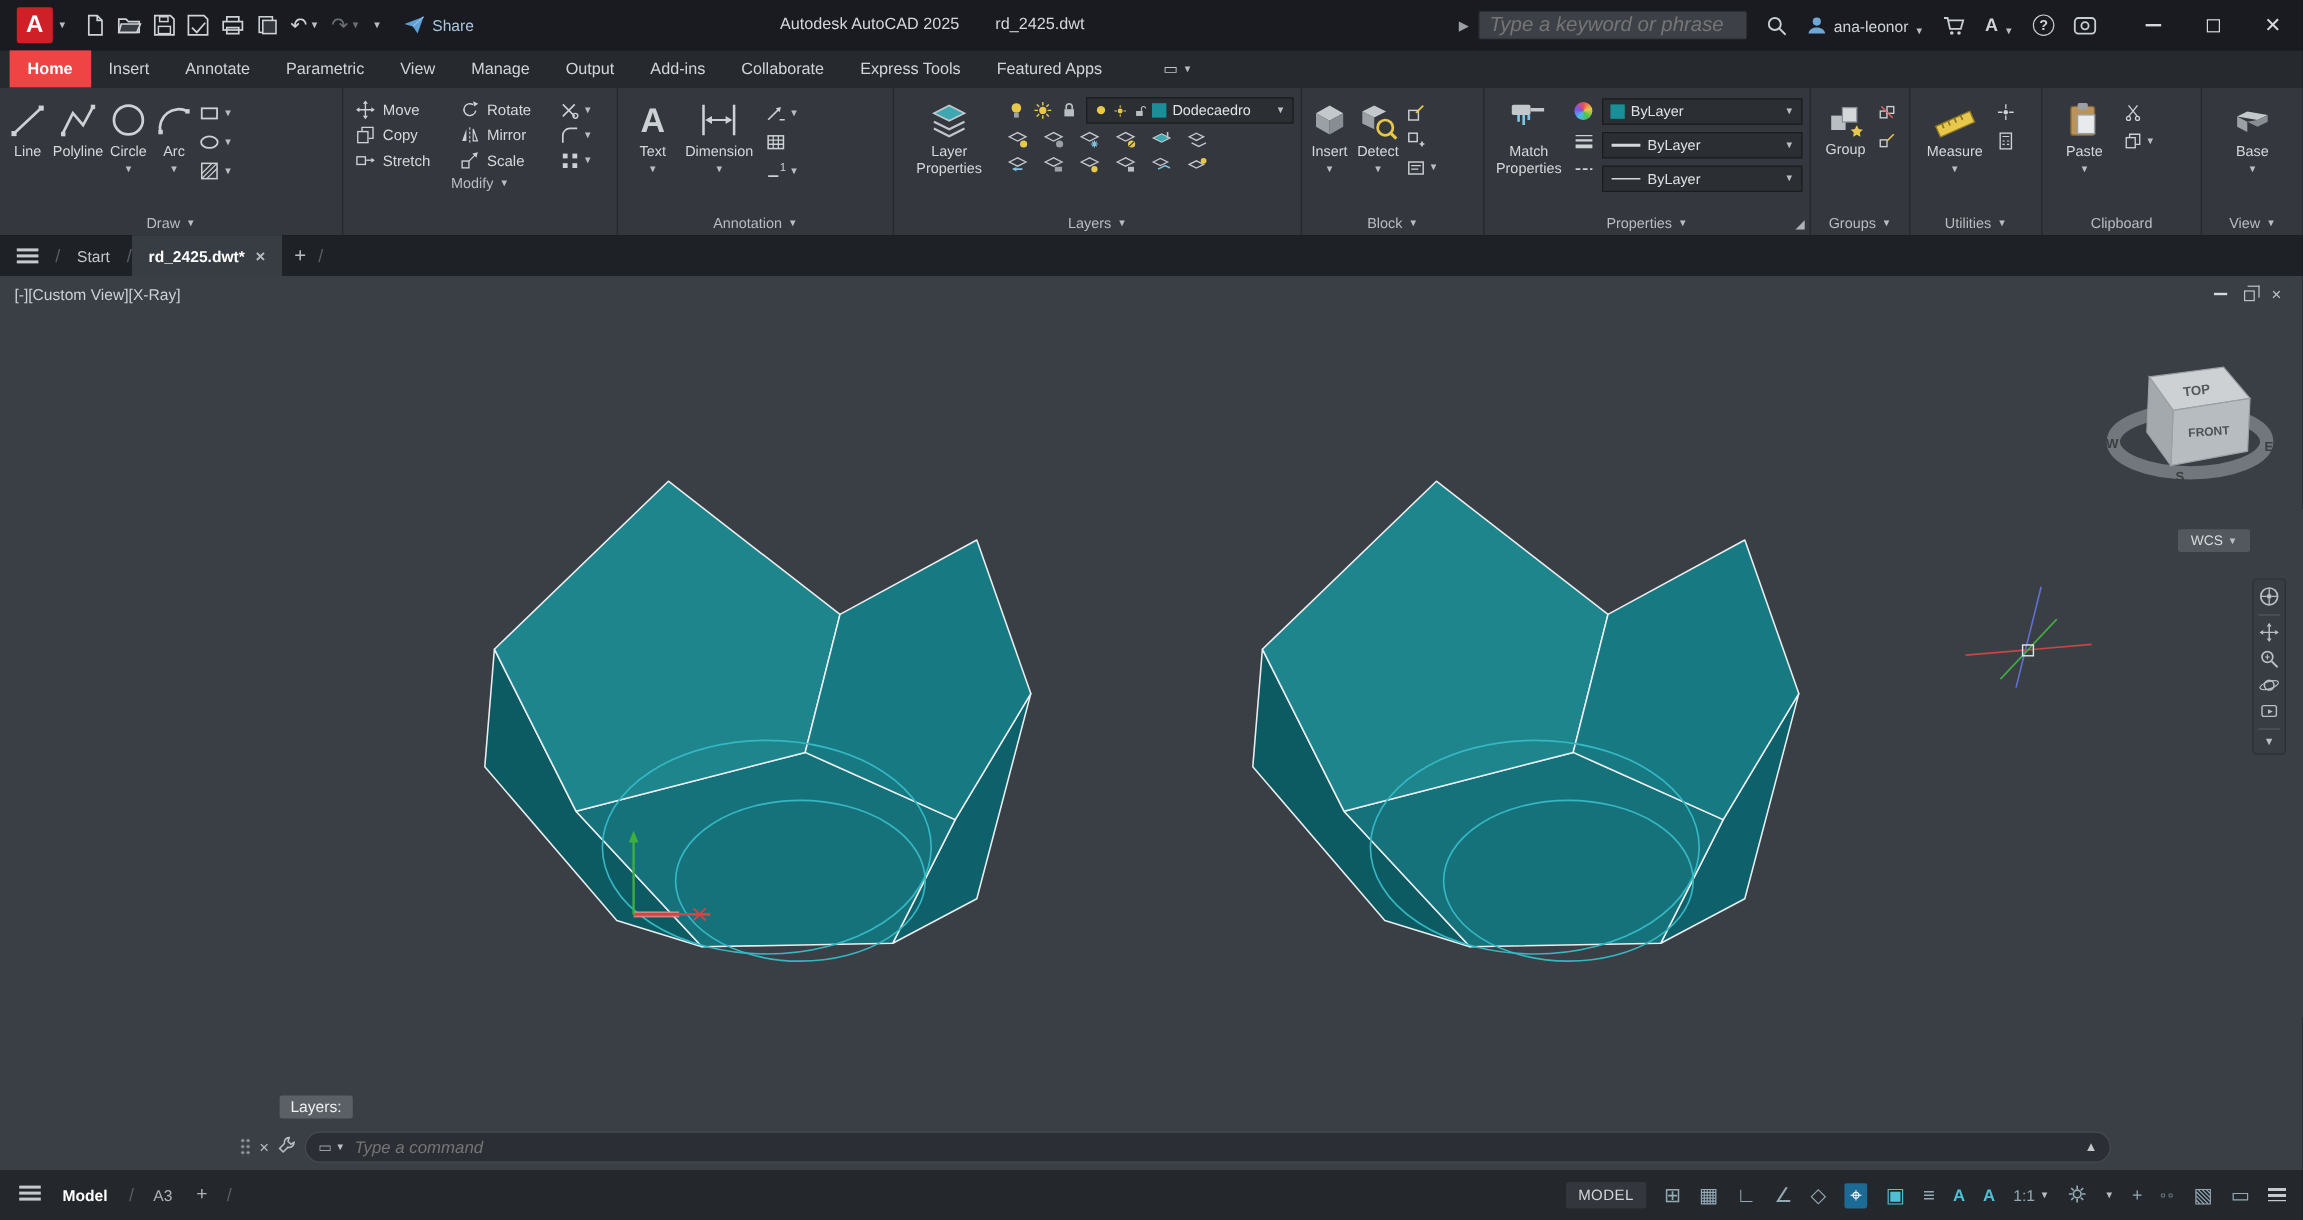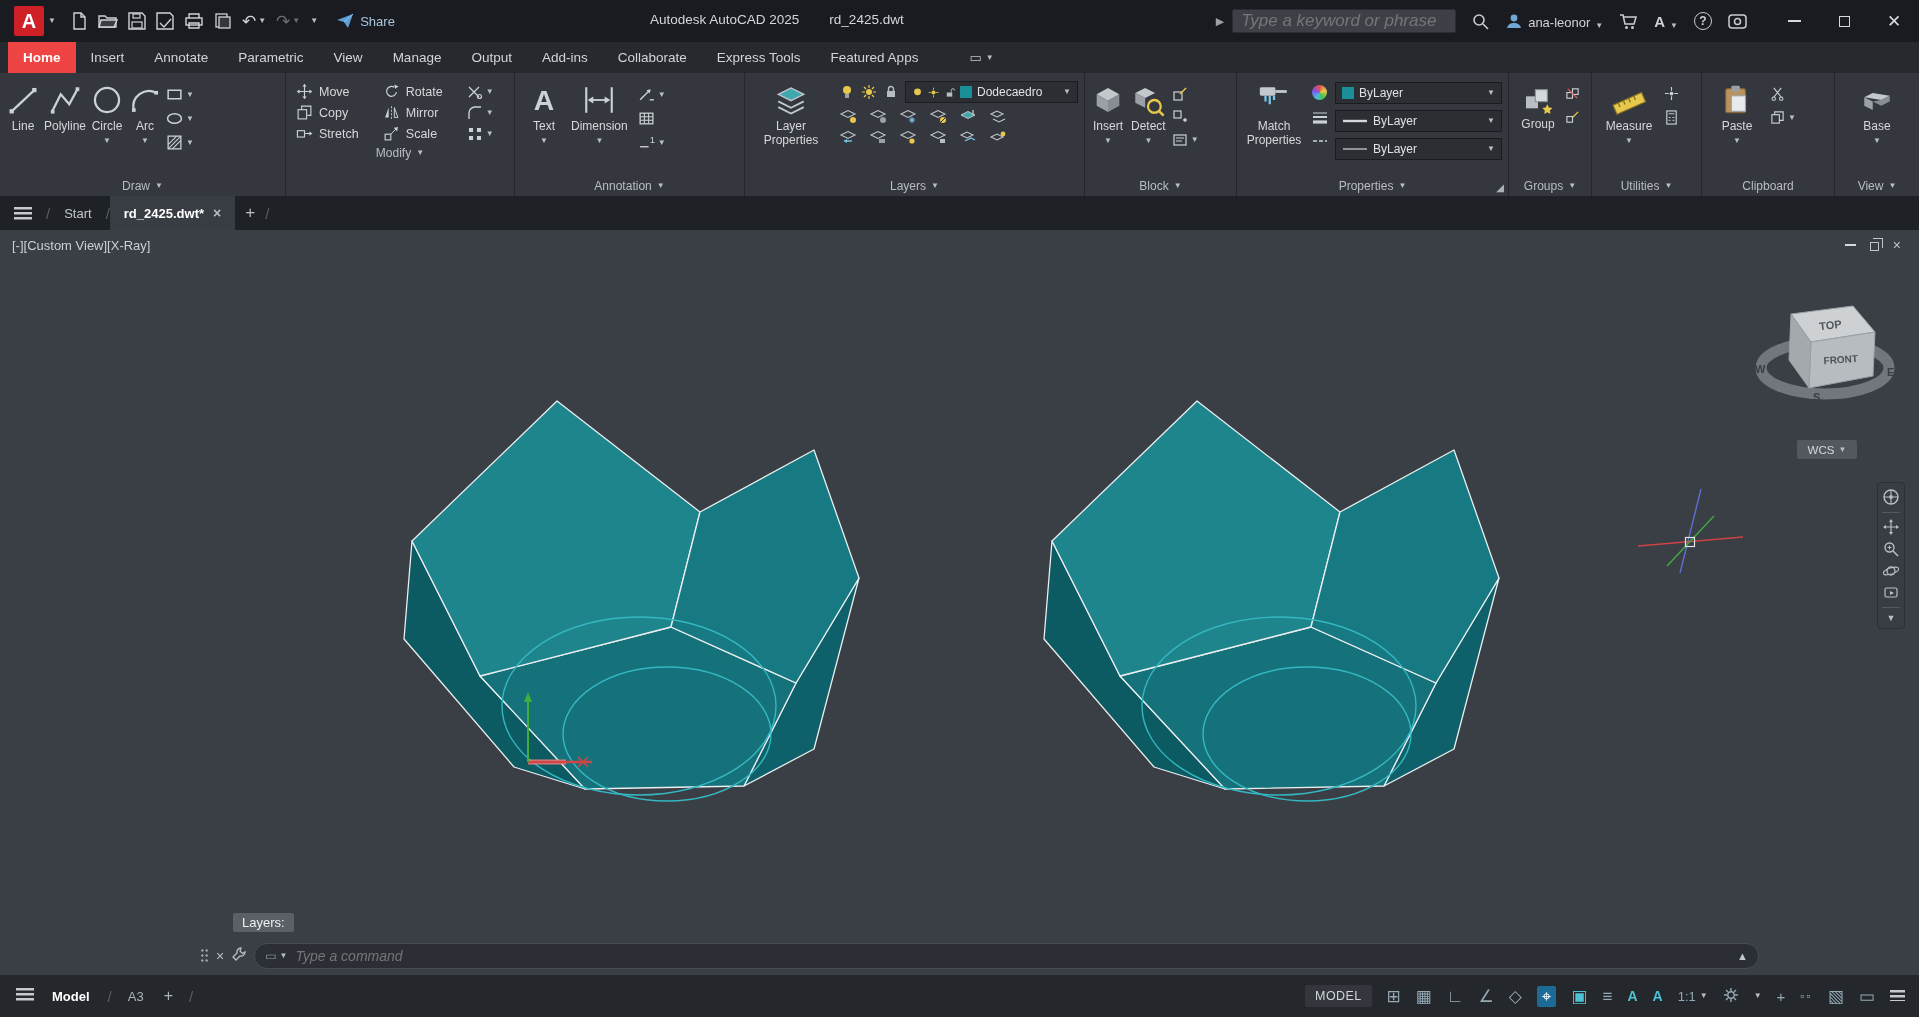--- a/index.html
+++ b/index.html
@@ -61,21 +61,21 @@
 .fplus{align-self:center;font-size:17px;color:#b9bdc2;padding:0 10px}
 
 
 .canvas{position:absolute;top:230px;left:0;right:0;height:745px;background:#3a3e45;overflow:hidden}
 #scene{position:absolute;inset:0}
 .vp-label{position:absolute;left:12px;top:8px;font-size:13px;color:#ccd0d4}
 .vp-btns{position:absolute;right:18px;top:7px;display:flex;gap:14px;align-items:center;color:#c0c4c8}
 .rest{width:9px;height:9px;border:1.5px solid #c0c4c8;position:relative;margin-top:3px}
 .rest:before{content:"";position:absolute;left:2px;top:-5px;width:9px;height:9px;border:1.5px solid #c0c4c8;border-bottom:none;border-left:none}
 .viewcube{position:absolute;right:16px;top:72px;width:156px;height:170px}
-.wcschip{margin:10px 0 0 50px;width:60px;height:19px;background:rgba(150,158,164,.28);border-radius:2px;display:flex;align-items:center;justify-content:center;gap:4px;font-size:11.5px;color:#d5dadd}
+.wcschip{margin:10px 0 0 68px;width:60px;height:19px;background:rgba(150,158,164,.28);border-radius:2px;display:flex;align-items:center;justify-content:center;gap:4px;font-size:11.5px;color:#d5dadd}
 .navbar{position:absolute;right:14px;top:252px;width:28px;background:rgba(56,61,67,.88);border:1px solid #2c2f34;border-radius:4px;display:flex;flex-direction:column;align-items:center;padding:5px 0;gap:6px}
 .navsep{width:18px;height:1px;background:#55595f}
 .navbar svg{display:block}
 .cmd-history{position:absolute;left:233px;top:683px;background:rgba(168,174,180,.30);color:#eceef0;font-size:13px;padding:2px 9px;border-radius:2px}
 .cmdrow{position:absolute;left:200px;right:160px;top:712px;height:28px;display:flex;align-items:center;gap:7px}
 .grip{width:9px;height:16px;background:radial-gradient(circle,#9aa0a6 1.1px,transparent 1.4px);background-size:4.5px 5px}
 .cmdx{color:#b9bec3;font-size:14px}
 .cmdfield{flex:1;height:26px;background:#2b2e34;border:1px solid #474b52;border-radius:13px;display:flex;align-items:center;padding:0 10px;gap:8px}
 .cmdbtn{display:flex;align-items:center;gap:3px;color:#9aa0a6}
 .cmdfield input{flex:1;background:transparent;border:none;outline:none;color:#cdd2d6;font-size:14px;font-style:italic}

